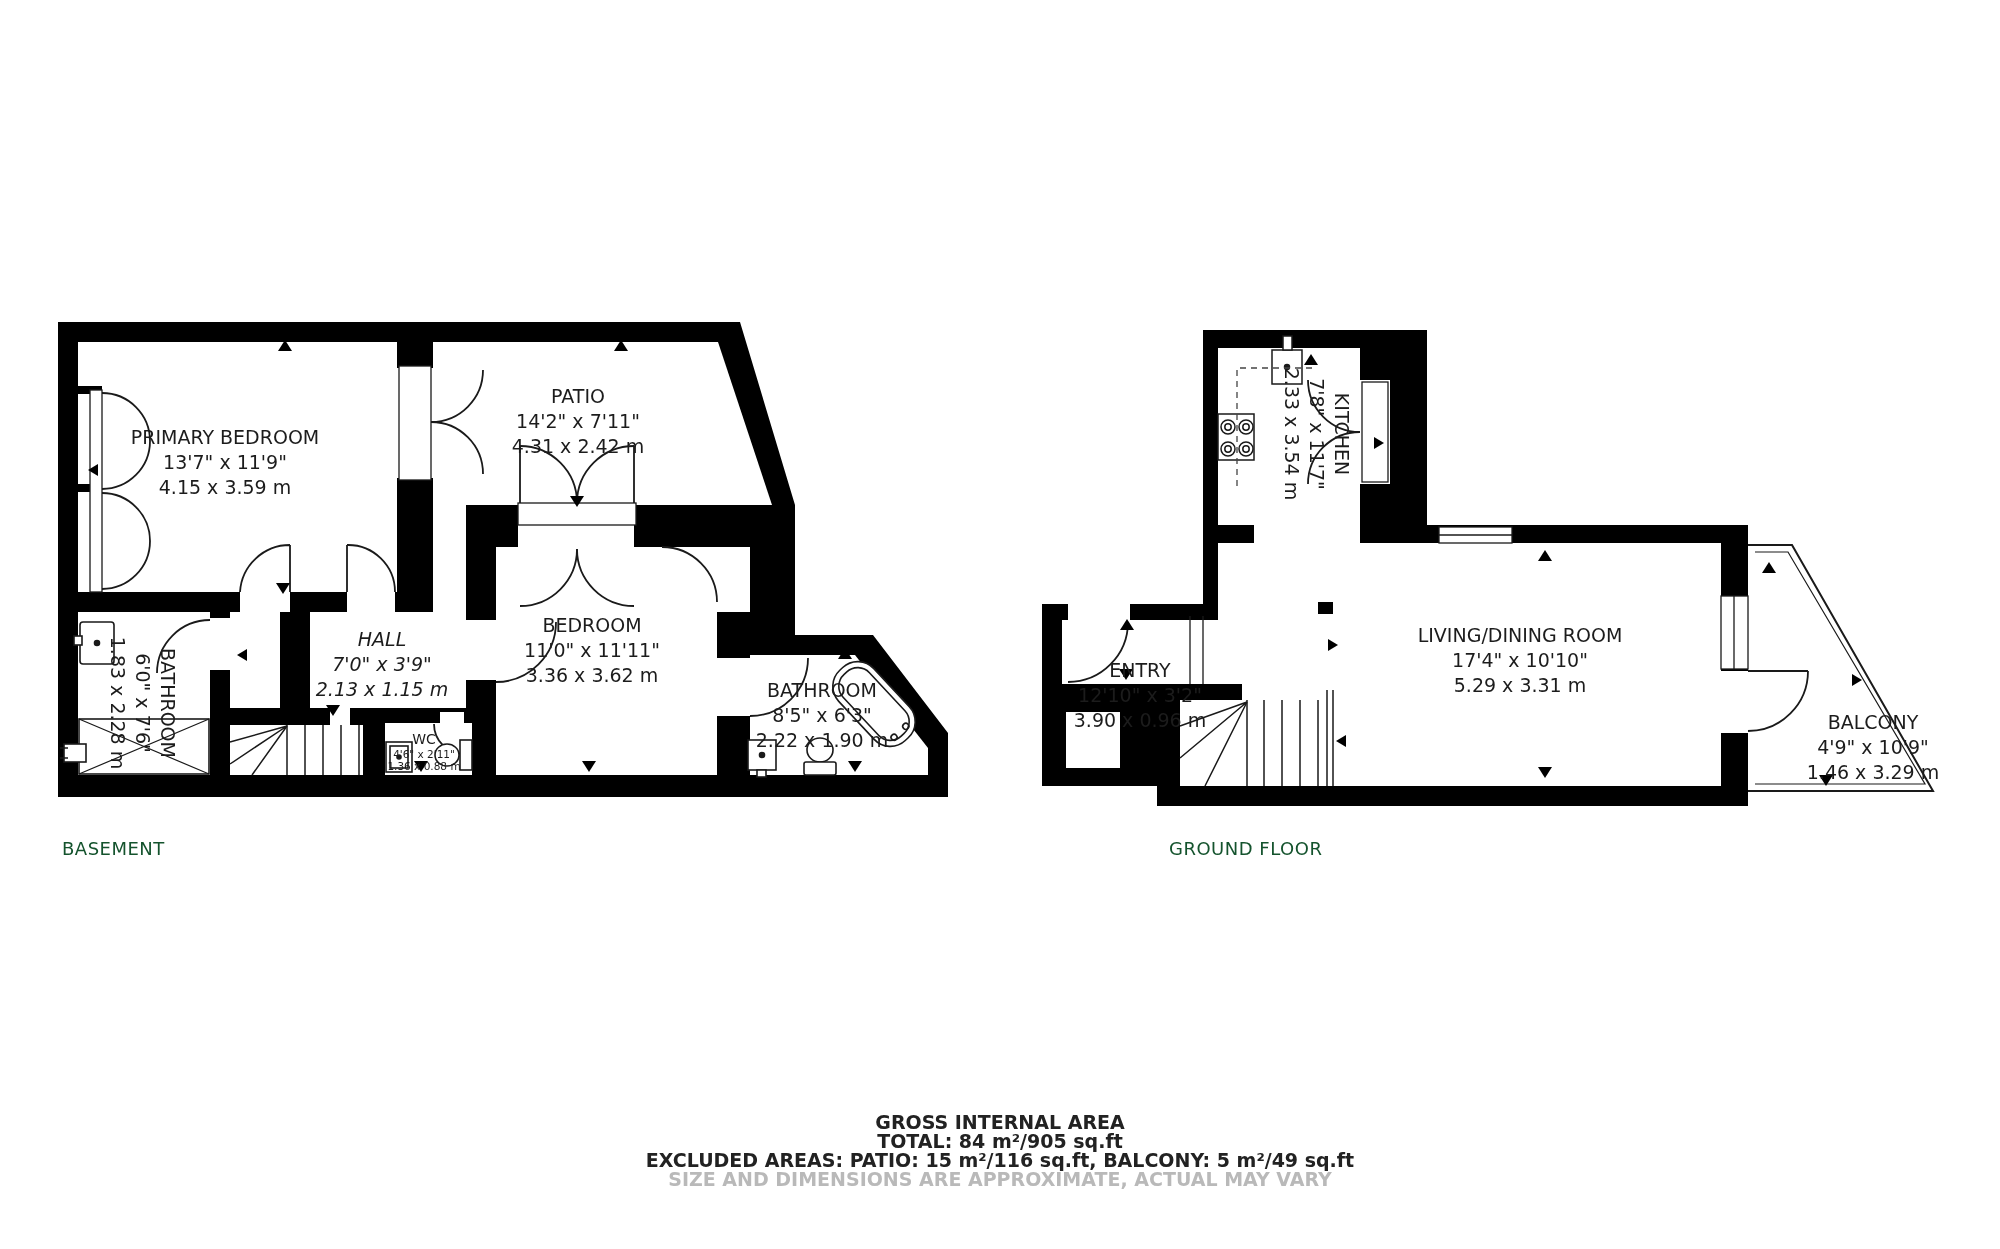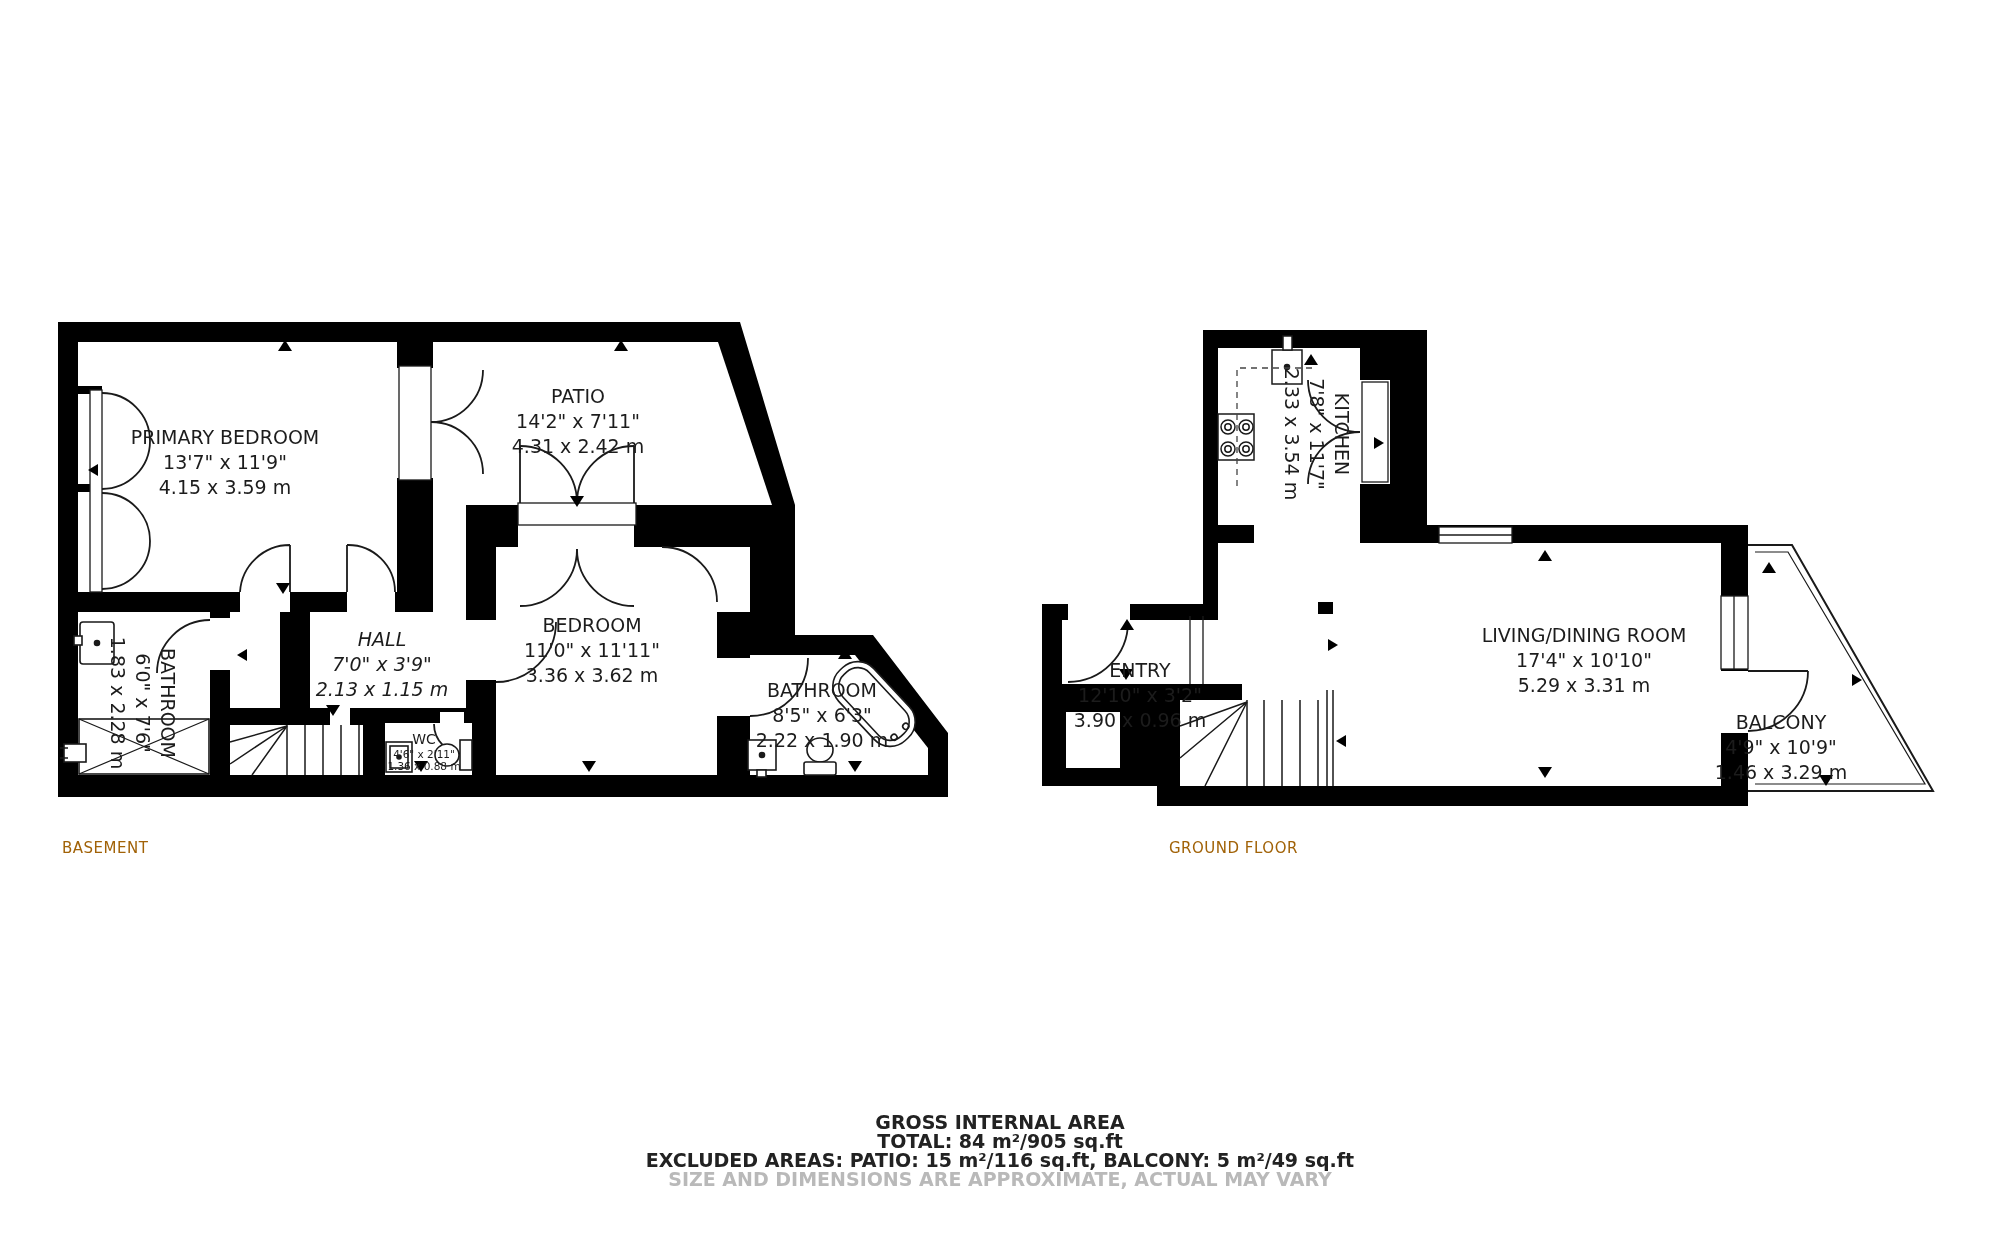--- a/index.html
+++ b/index.html
@@ -4,22 +4,22 @@
 <style>
   html,body{margin:0;padding:0;background:#fff;}
   #canvas{position:relative;width:2000px;height:1249px;background:#ffffff;overflow:hidden;
           font-family:"DejaVu Sans",sans-serif;color:#1a1a1a;}
   #plan-svg{position:absolute;left:0;top:0;}
   .room-label{position:absolute;text-align:center;transform:translate(-50%,-50%);
               white-space:nowrap;line-height:1.32;font-size:19px;color:#1c1c1c;}
   .room-label.rotated{transform:translate(-50%,-50%) rotate(90deg);}
   .room-label.small{font-size:14px;line-height:1.2;}
   .room-label.small .rd{font-size:10.5px;}
-  .floor-label{position:absolute;transform:translateY(-50%);font-size:15px;
-               letter-spacing:.5px;color:#a16207;}
+  .floor-label{position:absolute;transform:translateY(-50%);font-size:18px;
+               letter-spacing:.5px;color:#14532d;}
   #summary{position:absolute;left:0;top:1113px;width:100%;text-align:center;
            font-size:19px;line-height:19px;font-weight:600;color:#222;}
   #summary .disclaimer{color:#b9b9b9;font-weight:600;}
 </style>
 </head>
 <body>
 
 <div id="canvas">
 
 <svg id="plan-svg" width="2000" height="1249" viewBox="0 0 2000 1249">
@@ -271,26 +271,26 @@
 <div class="room-label rotated" style="left:1316px;top:434px;">
   <div class="rn">KITCHEN</div>
   <div class="rd">7'8" x 11'7"</div>
   <div class="rd">2.33 x 3.54 m</div>
 </div>
 <div class="room-label" style="left:1140px;top:652px;margin-top:44px;">
   <div class="rn">ENTRY</div>
   <div class="rd">12'10" x 3'2"</div>
   <div class="rd">3.90 x 0.96 m</div>
 </div>
-<div class="room-label" style="left:1584px;top:661px;">
+<div class="room-label" style="left:1520px;top:661px;">
   <div class="rn">LIVING/DINING ROOM</div>
   <div class="rd">17'4" x 10'10"</div>
   <div class="rd">5.29 x 3.31 m</div>
 </div>
-<div class="room-label" style="left:1781px;top:748px;">
+<div class="room-label" style="left:1873px;top:748px;">
   <div class="rn">BALCONY</div>
   <div class="rd">4'9" x 10'9"</div>
   <div class="rd">1.46 x 3.29 m</div>
 </div>
 
 <div class="floor-label" style="left:62px;top:848px;">BASEMENT</div>
 <div class="floor-label" style="left:1169px;top:848px;">GROUND FLOOR</div>
 
 <div id="summary">
   <div>GROSS INTERNAL AREA</div>

